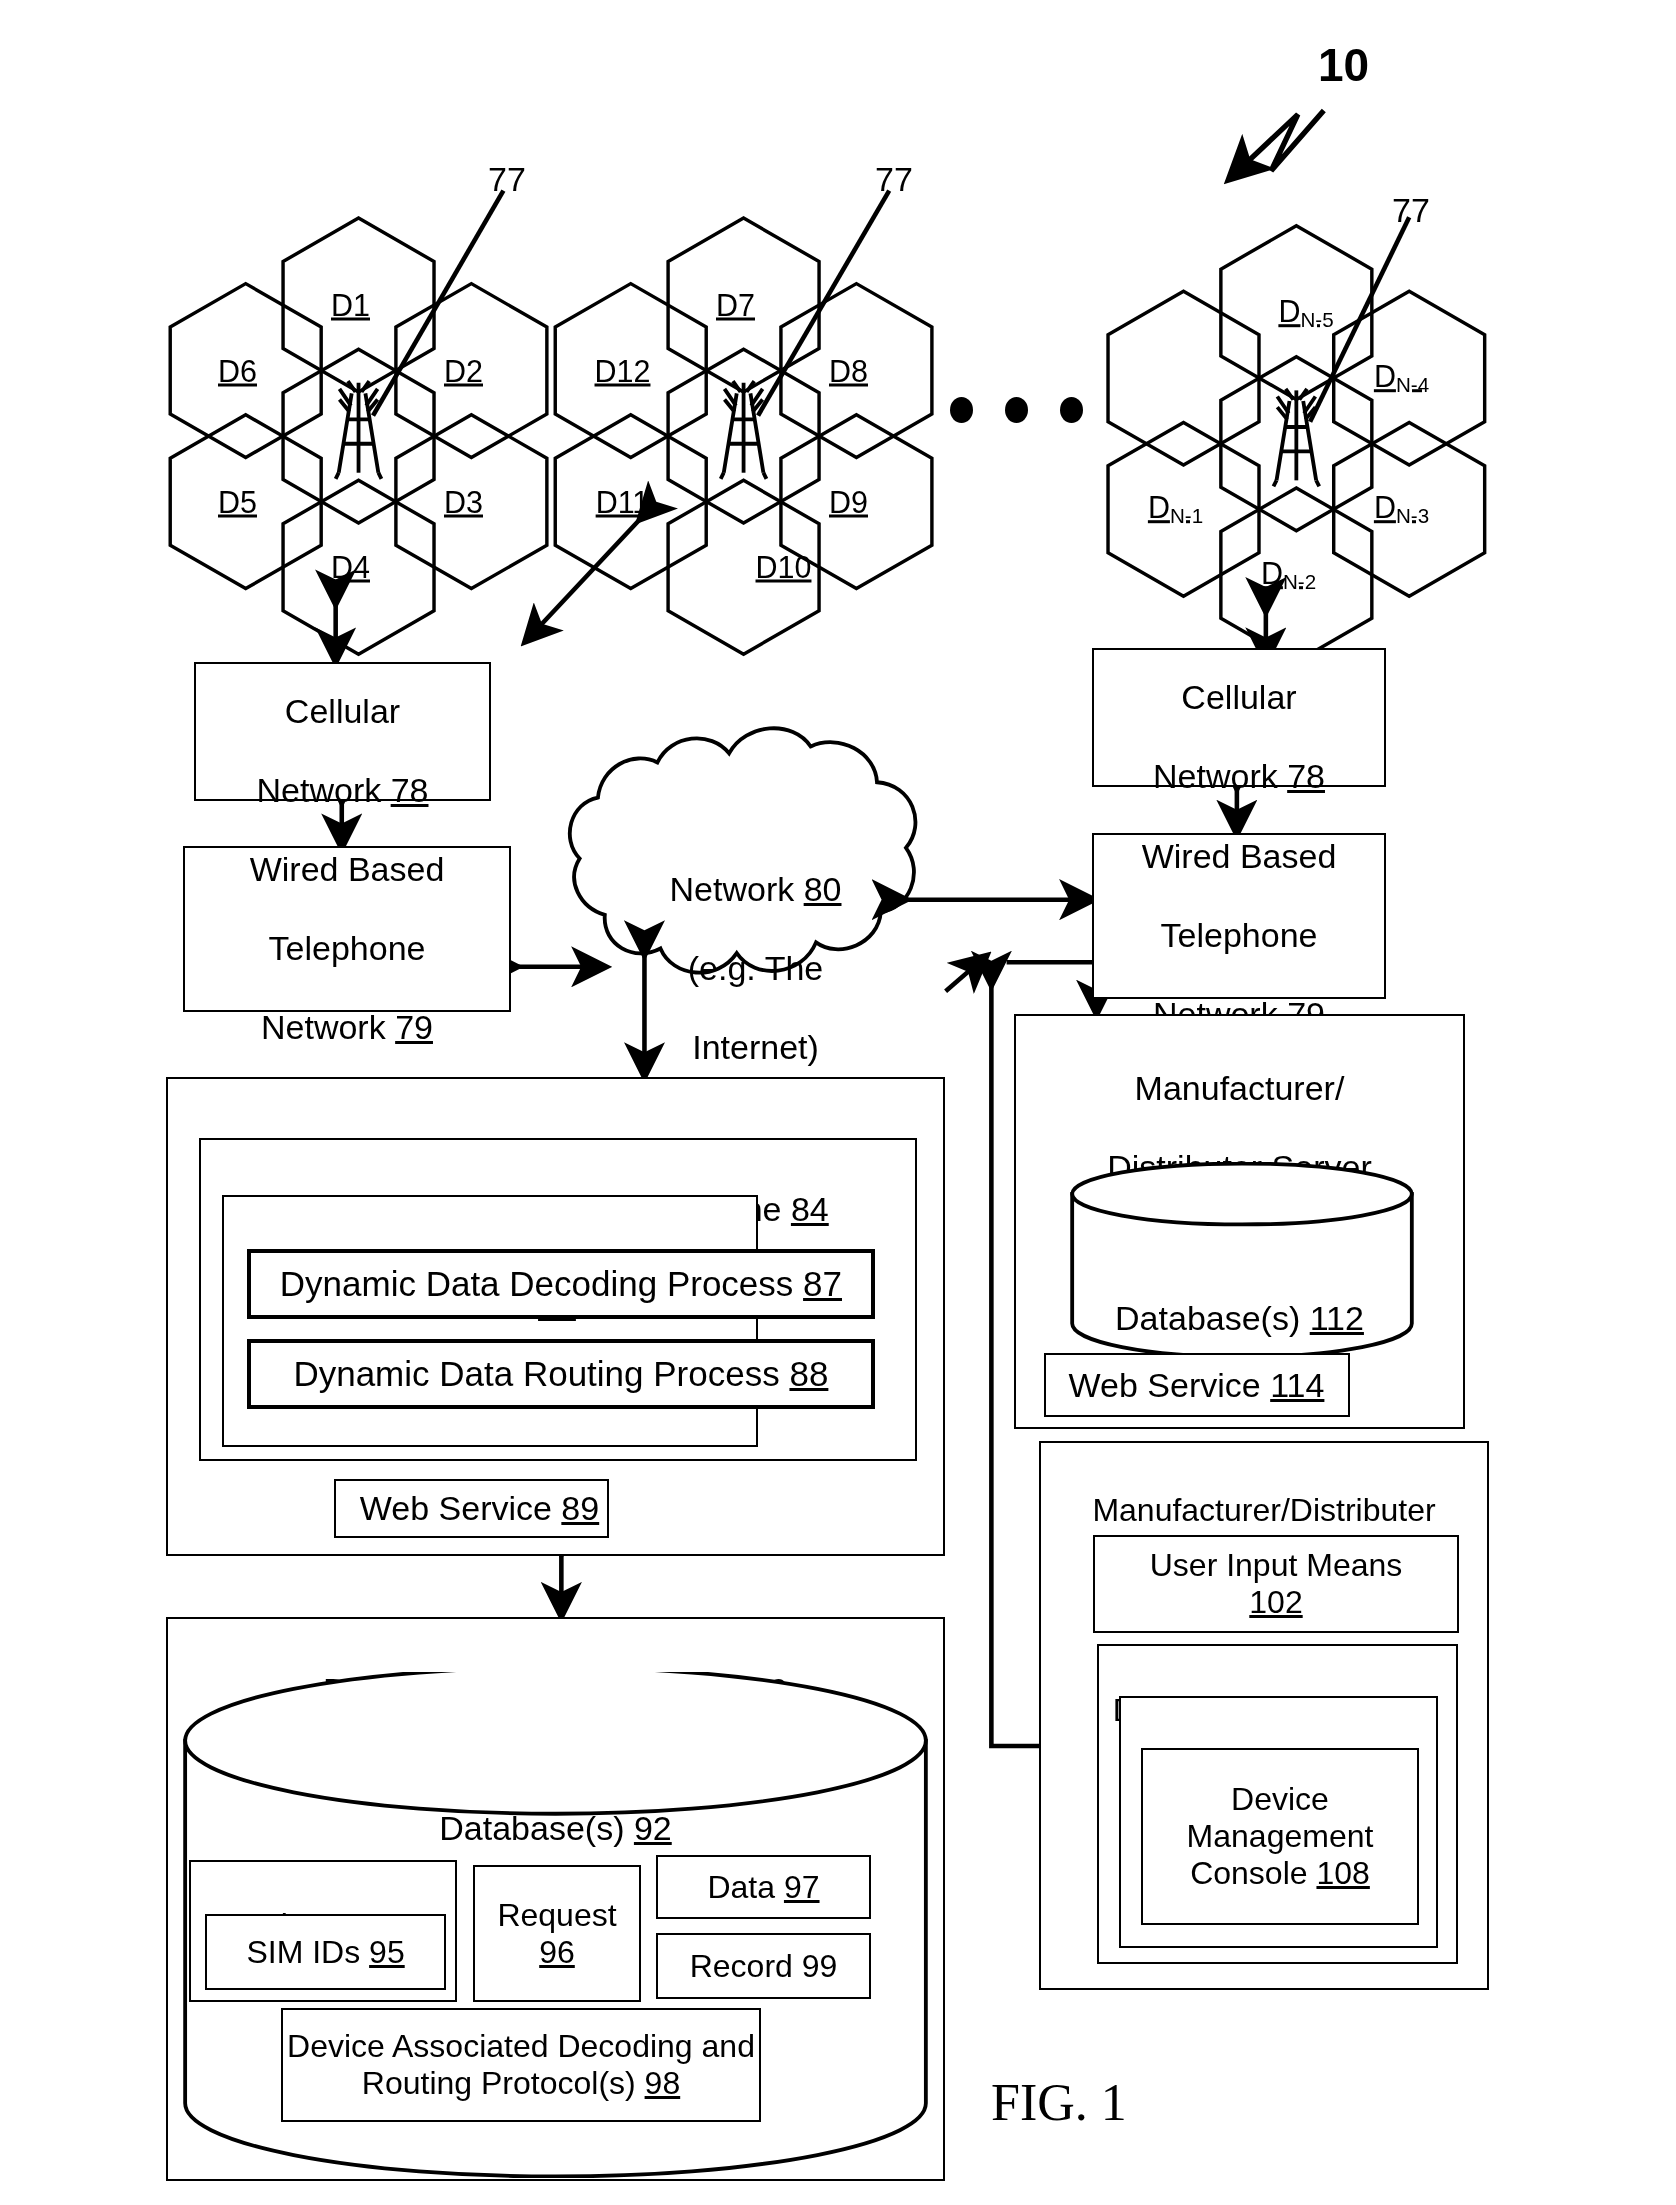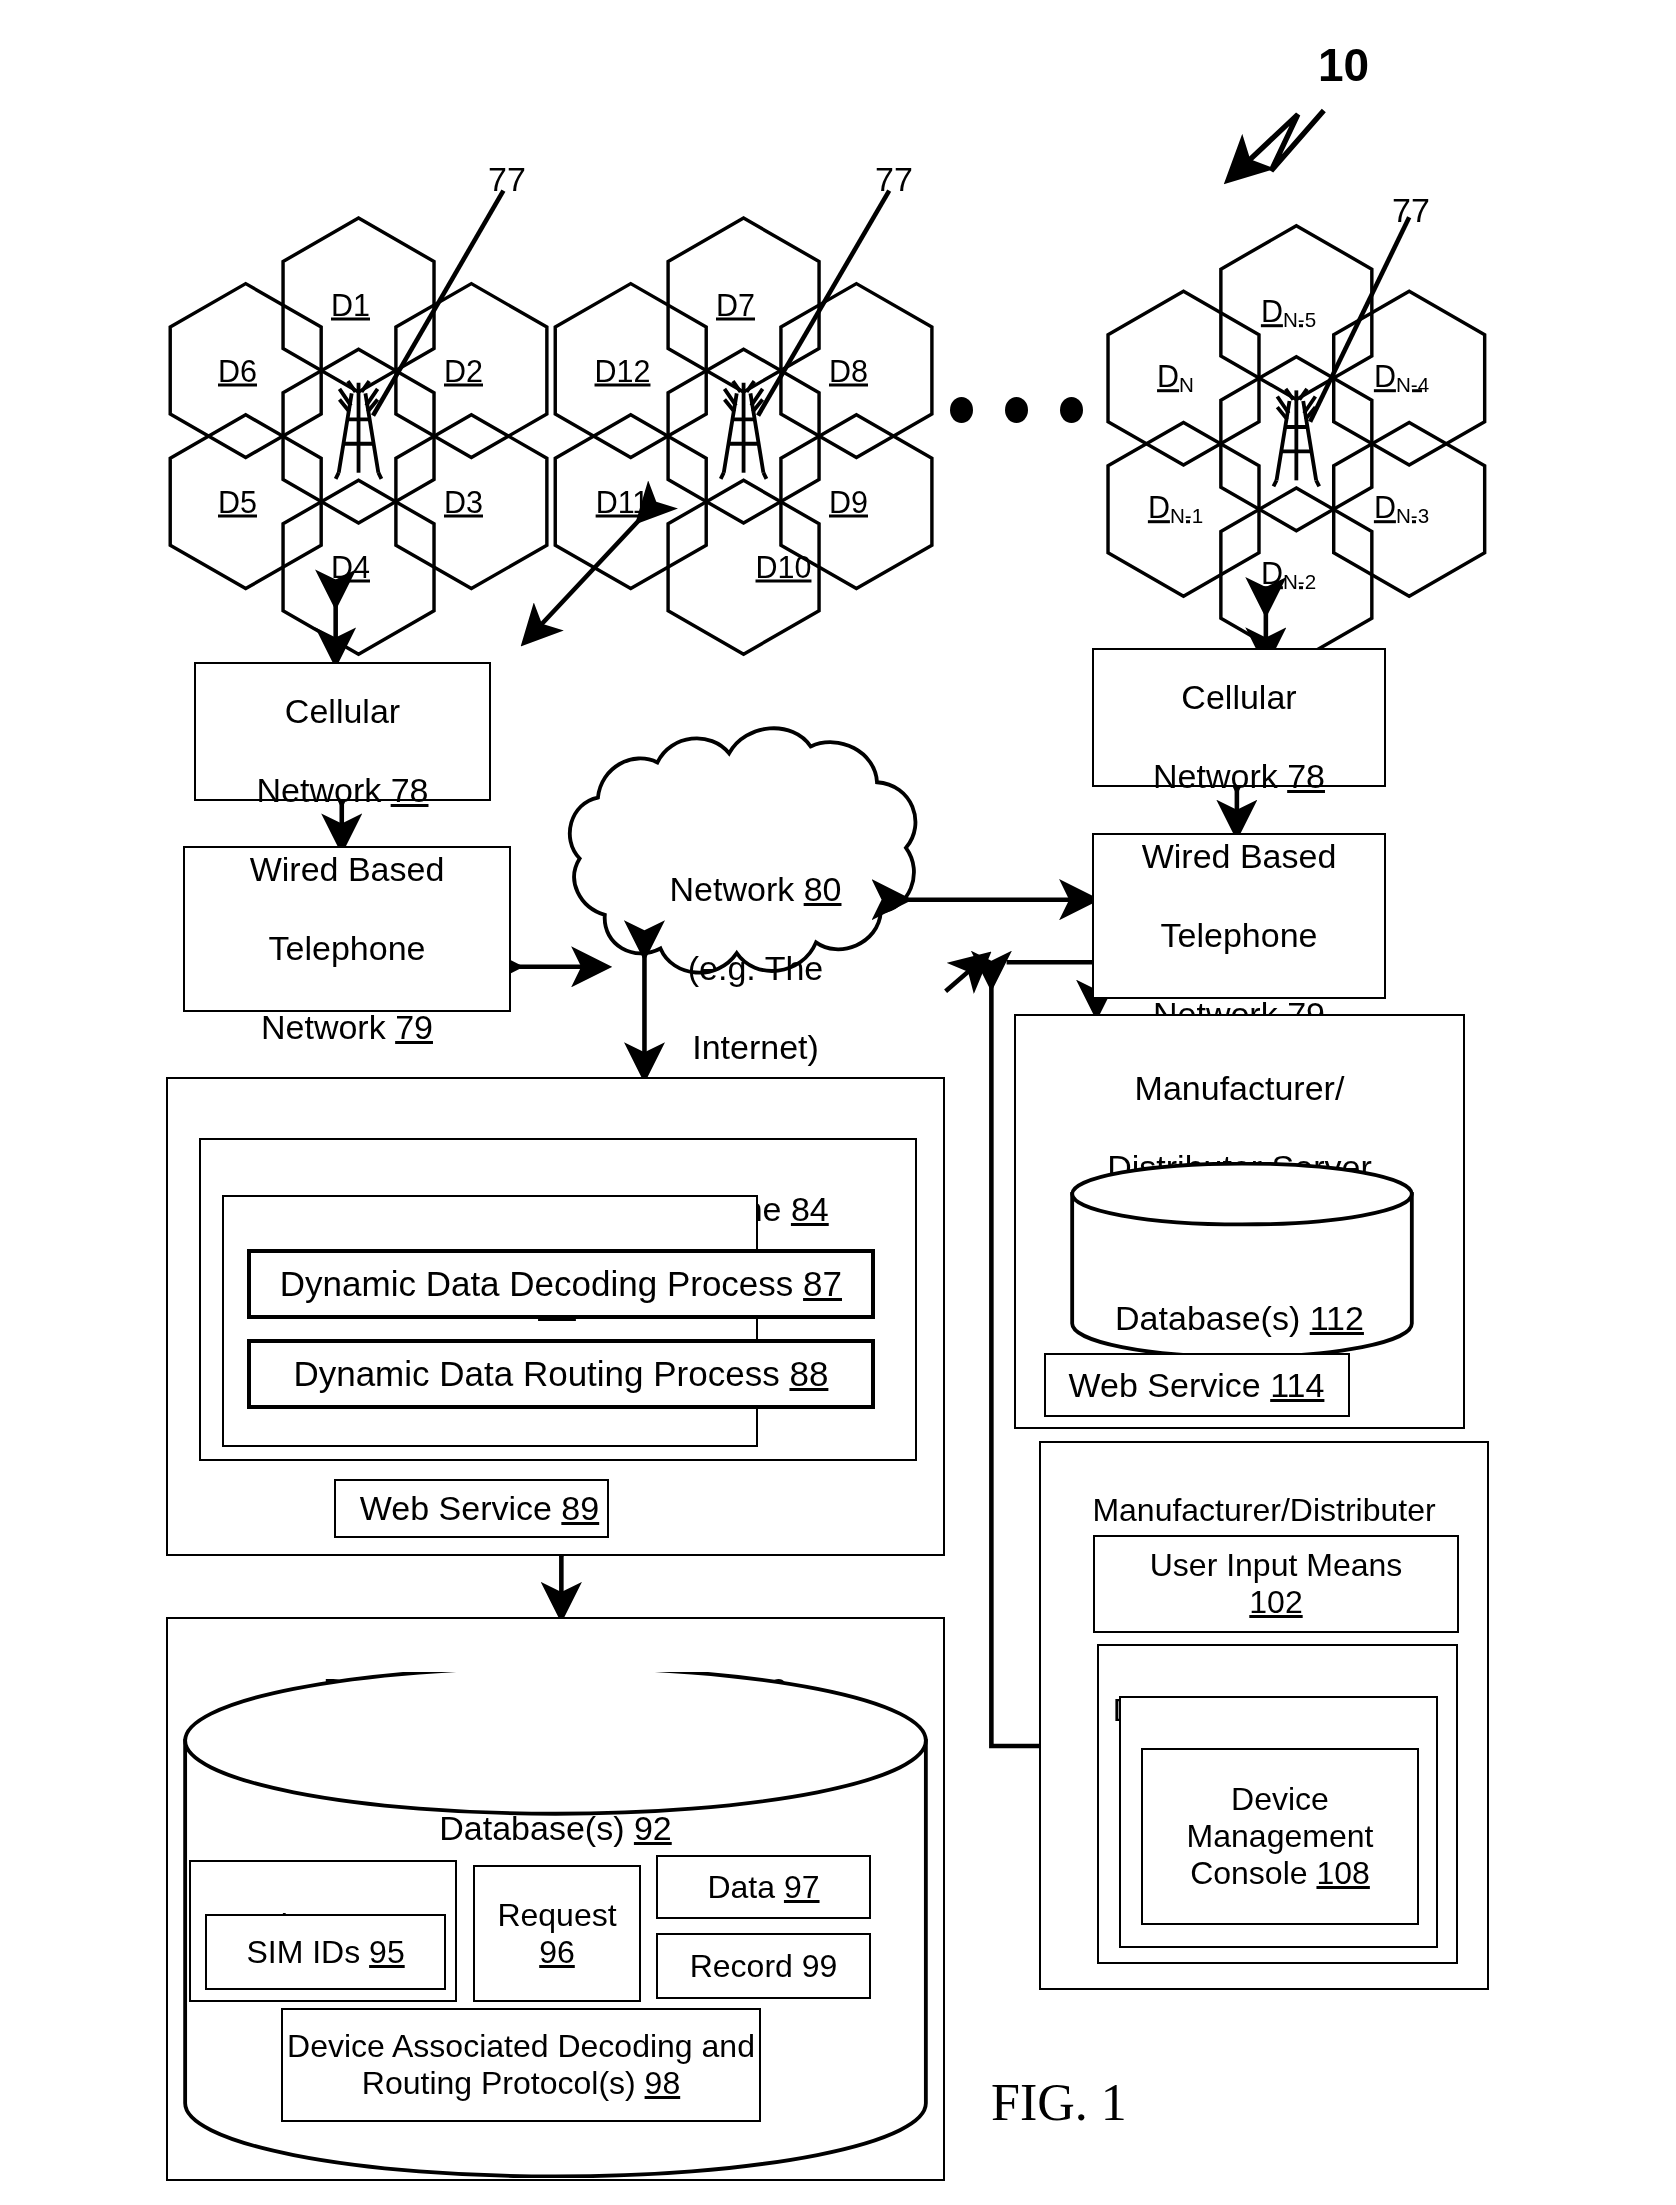--- a/index.html
+++ b/index.html
@@ -201,37 +201,34 @@
 <div class="hexcell" style="left:668px;top:480px;margin-left:48px;">
   <div class="htx u">D10</div>
     </div>
 <div class="hexcell" style="left:555px;top:415px;">
   <div class="htx u">D11</div>
     </div>
 <div class="hexcell" style="left:555px;top:284px;">
   <div class="htx u">D12</div>
     </div>
 
-<div class="hexcell" style="left:1221px;top:226px;">
+<div class="hexcell" style="left:1221px;top:226px;padding-left:35px;">
   <div class="htx u"><span>D</span><span class="sub">N-5</span></div>
     </div>
 <div class="hexcell" style="left:1334px;top:291px;">
   <div class="htx u"><span>D</span><span class="sub">N-4</span></div>
     </div>
 <div class="hexcell" style="left:1334px;top:422px;">
   <div class="htx u"><span>D</span><span class="sub">N-3</span></div>
     </div>
 <div class="hexcell" style="left:1221px;top:488px;">
   <div class="htx u"><span>D</span><span class="sub">N-2</span></div>
     </div>
 <div class="hexcell" style="left:1108px;top:422px;">
   <div class="htx u"><span>D</span><span class="sub">N-1</span></div>
-    </div>
-<div class="hexcell" style="left:1108px;top:291px;">
-  <div class="htx u"><span>D</span><span class="sub">N</span></div>
     </div>
 
 <div class="dot" style="left:950px;top:397px;"></div>
 <div class="dot" style="left:1005px;top:397px;"></div>
 <div class="dot" style="left:1060px;top:397px;"></div>
 
 <div class="num77" style="left:488px;top:160px;">77</div>
 <div class="num77" style="left:875px;top:160px;">77</div>
 <div class="num77" style="left:1392px;top:191px;">77</div>
 

